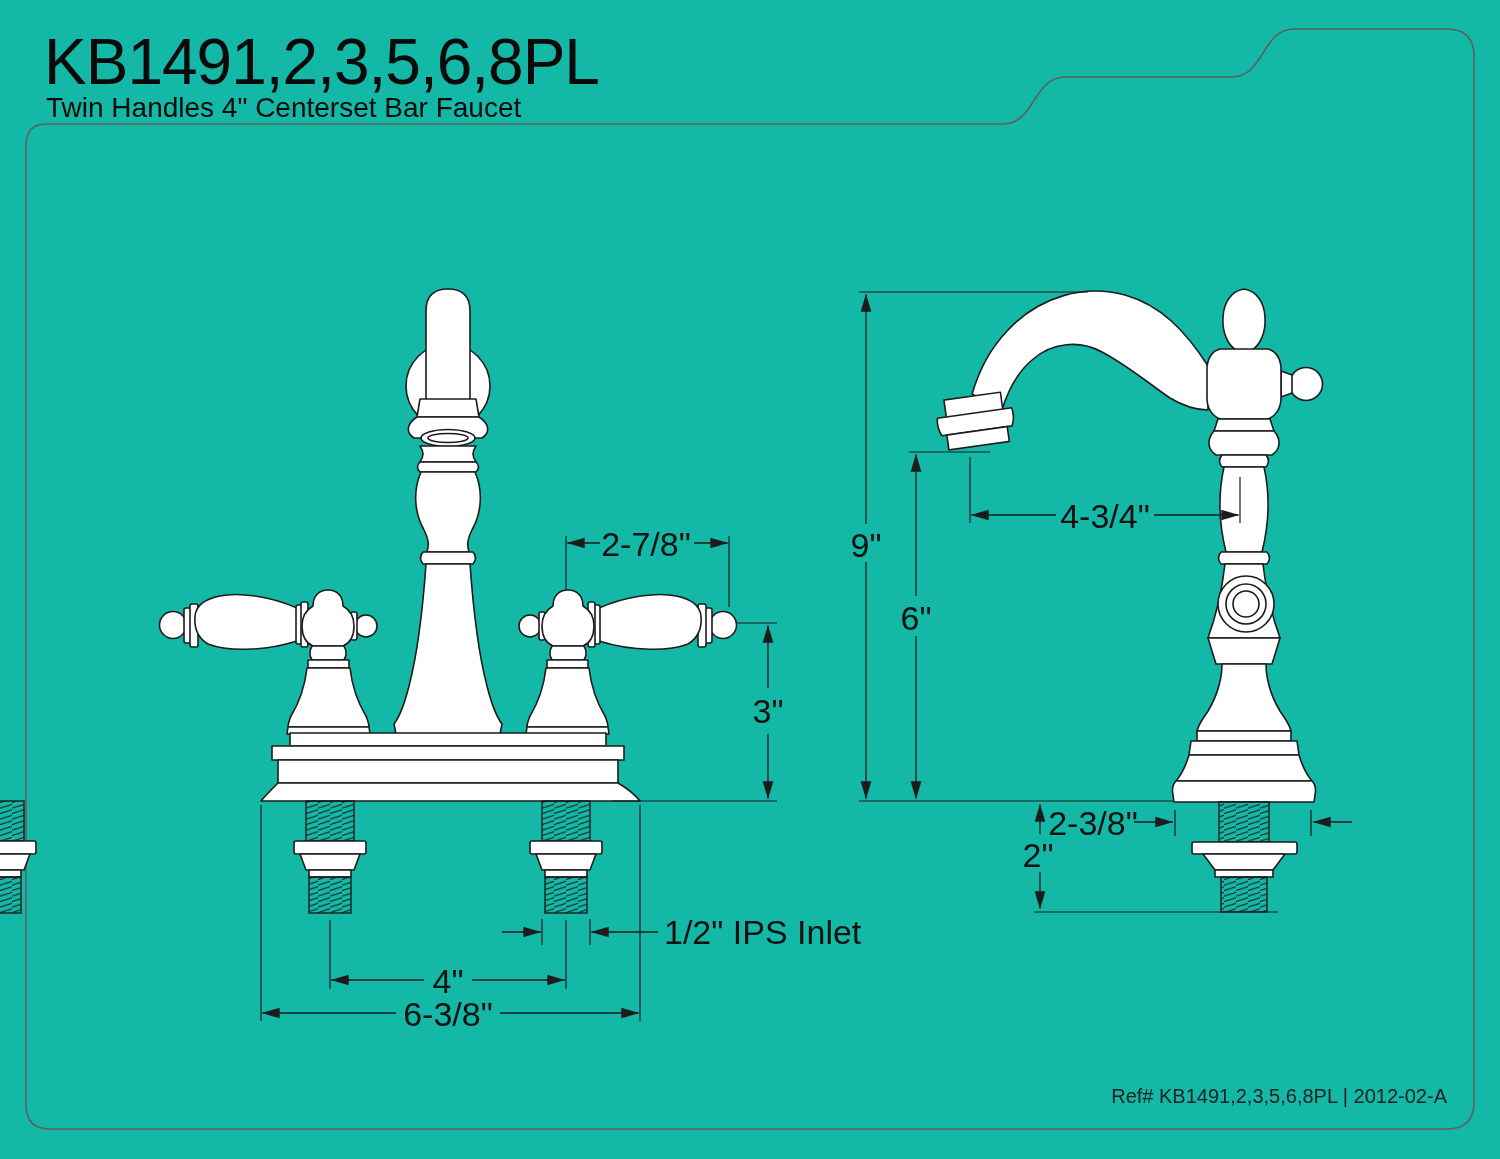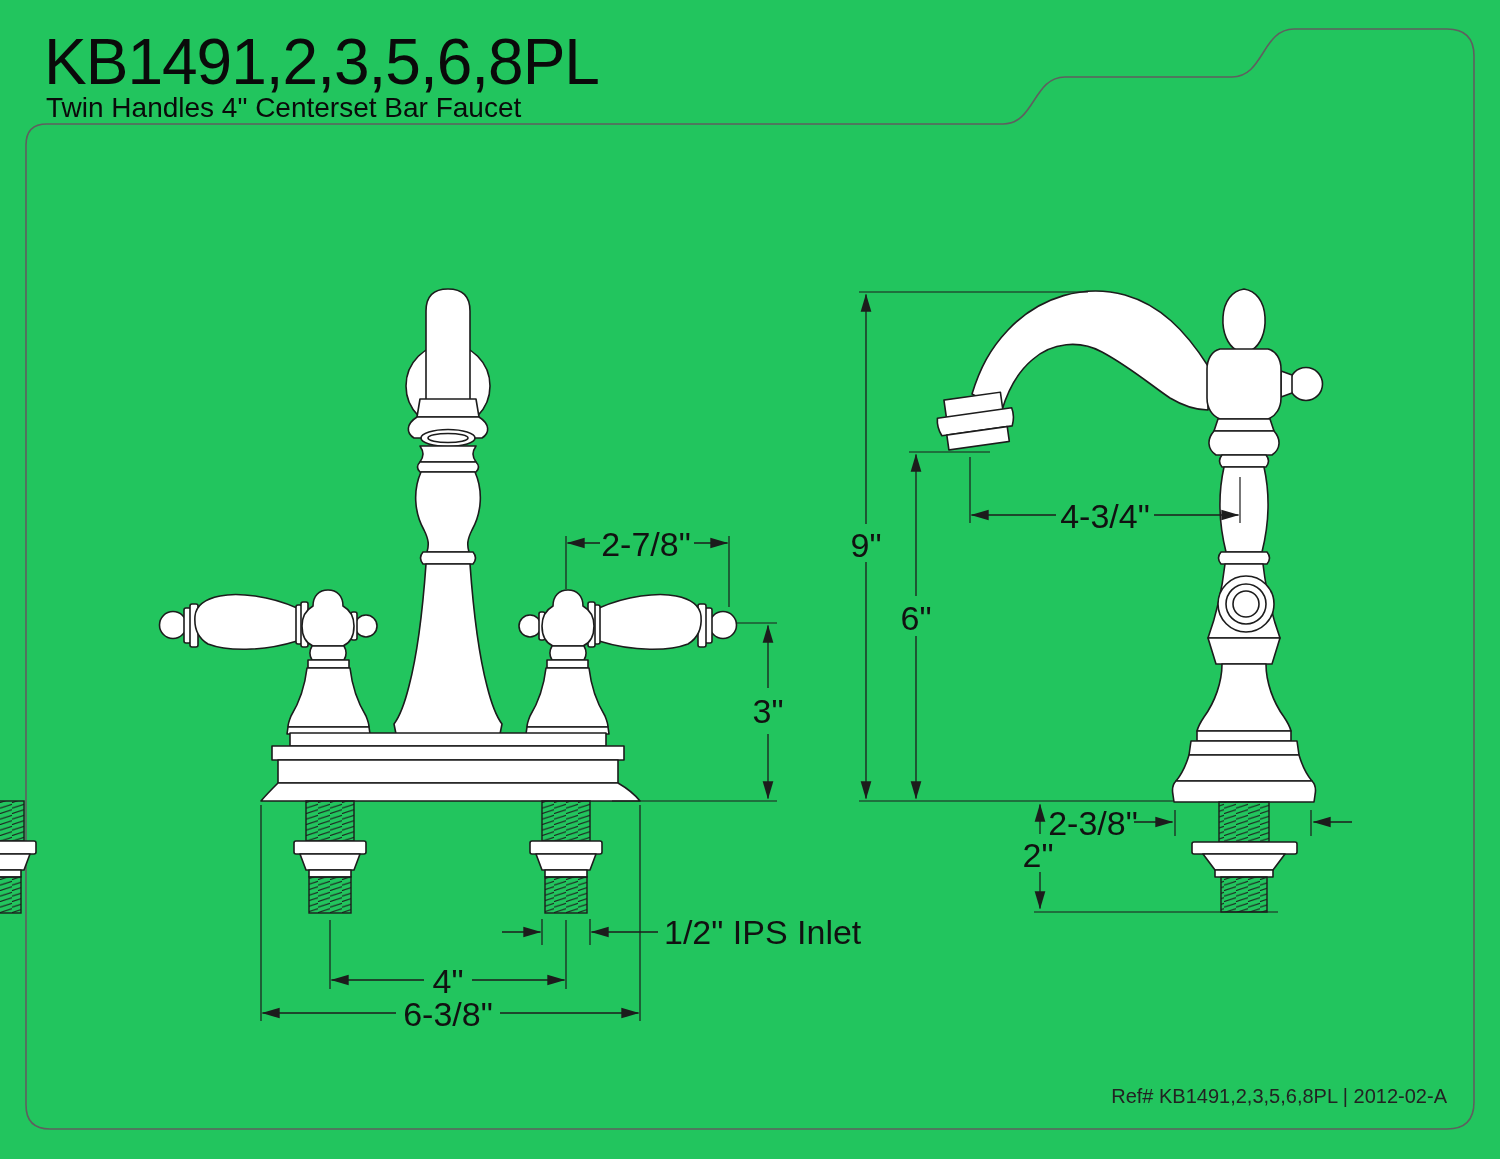--- a/index.html
+++ b/index.html
@@ -1,16 +1,16 @@
 <!DOCTYPE html>
 <html><head>
 <meta charset="utf-8">
 <style>
   html,body{margin:0;padding:0;background:#ffffff;}
-  .page{position:relative;width:1500px;height:1159px;background:#22c55e;overflow:hidden;
+  .page{position:relative;width:1500px;height:1159px;background:#14b8a6;overflow:hidden;
         font-family:"Liberation Sans", sans-serif;}
   svg{display:block;}
   .draw{fill:#ffffff;stroke:#1c1c1c;stroke-width:1.6;stroke-linejoin:round;}
   .dline{fill:none;stroke:#1c1c1c;stroke-width:1.3;}
   .xline{fill:none;stroke:#1c1c1c;stroke-width:1.2;}
   .dimtxt{fill:#111111;font-size:34px;font-family:"Liberation Sans", sans-serif;}
   .titleTxt{fill:#0a0a0a;font-size:64px;letter-spacing:-1px;font-family:"Liberation Sans", sans-serif;}
   .subTxt{fill:#0a0a0a;font-size:28px;font-family:"Liberation Sans", sans-serif;}
   .refTxt{fill:#222222;font-size:20px;font-family:"Liberation Sans", sans-serif;}
 </style>

